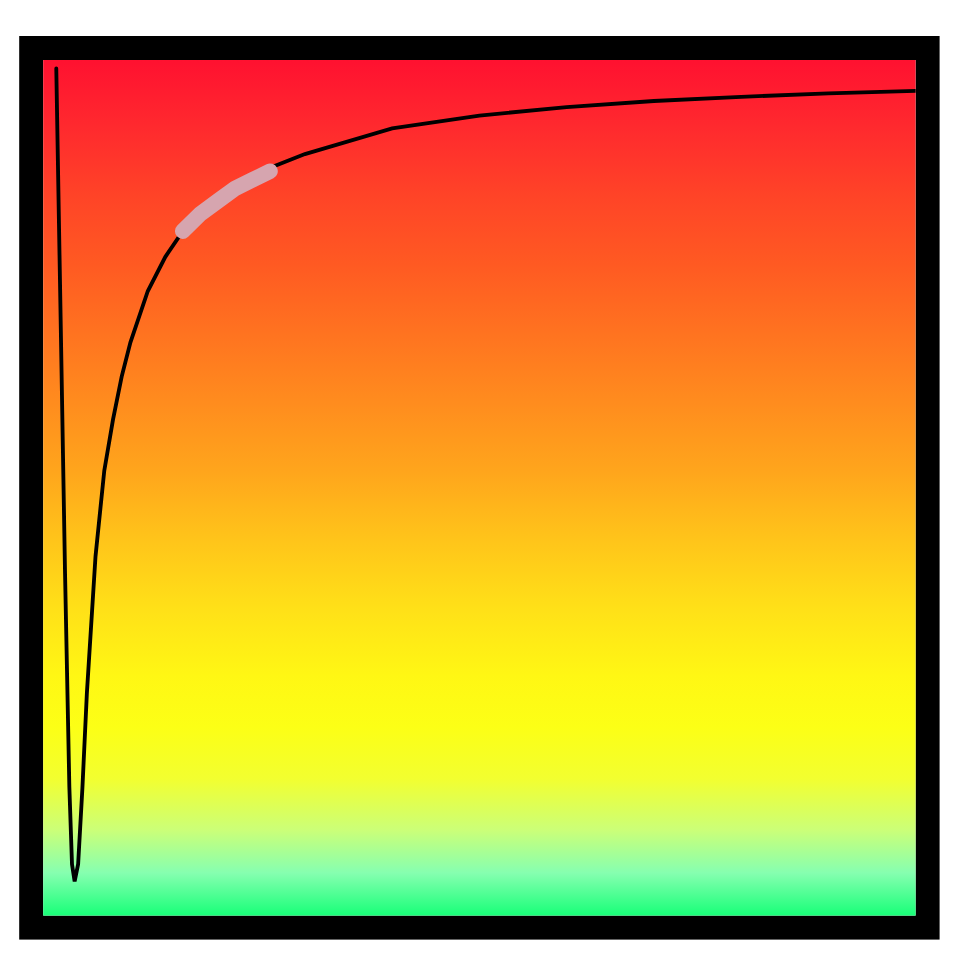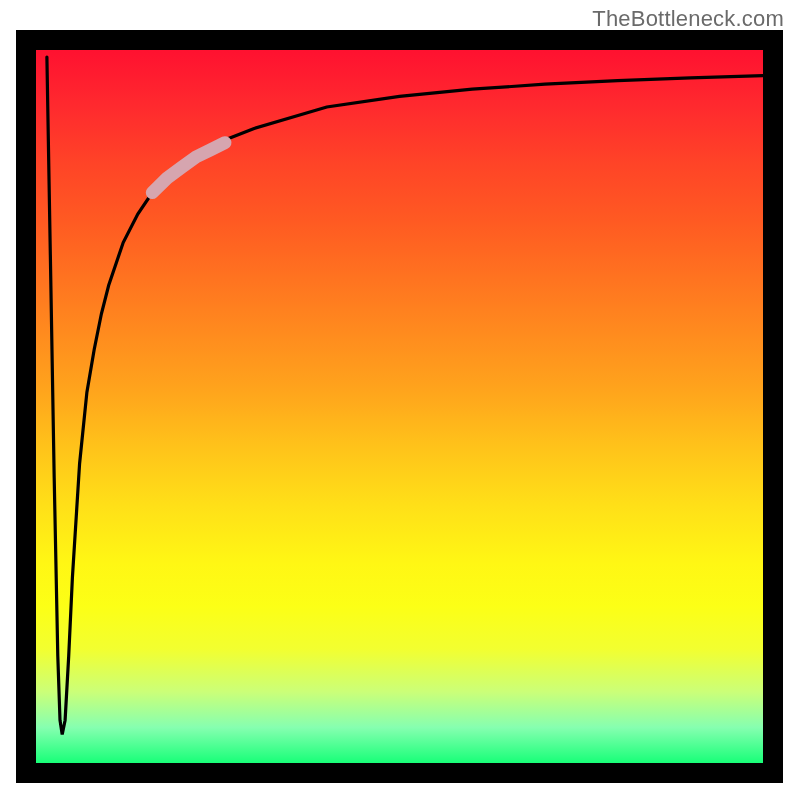--- a/index.html
+++ b/index.html
@@ -59,21 +59,20 @@
     color: #6a6a6a;
     font-weight: 500;
     letter-spacing: 0.2px;
   }
 </style>
 </head>
 <body>
 
 <div class="chart-wrap">
 
-  <div class="watermark">TheBottleneck.com</div>
 
   <div class="plot-frame">
     <div class="plot-area"></div>
 
     <svg class="curve-svg" viewBox="0 0 727 713" preserveAspectRatio="none">
       <path fill="none" stroke="#000000" stroke-width="3.2" stroke-linecap="round" d="M 10.9 7.1
                L 14.5 213.9
                L 18.2 427.8
                L 21.8 606.1
                L 24.0 670.2

